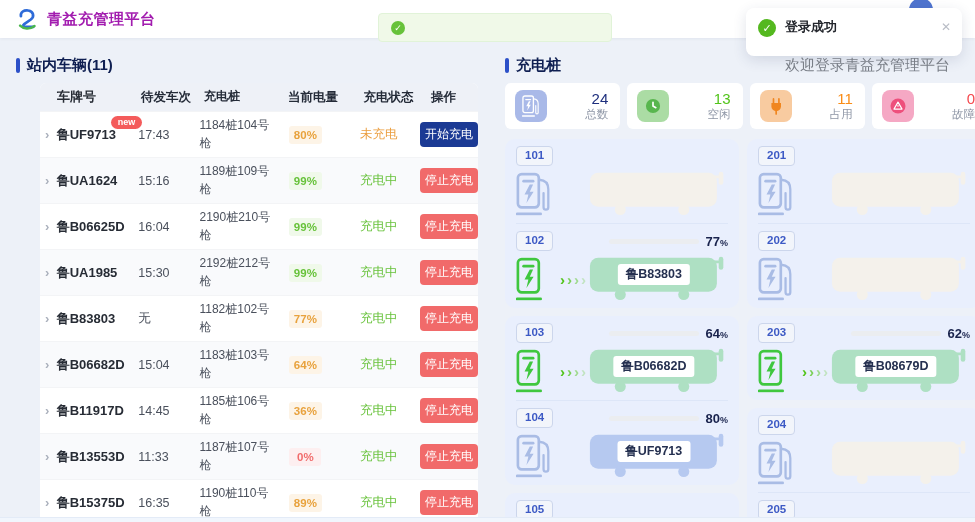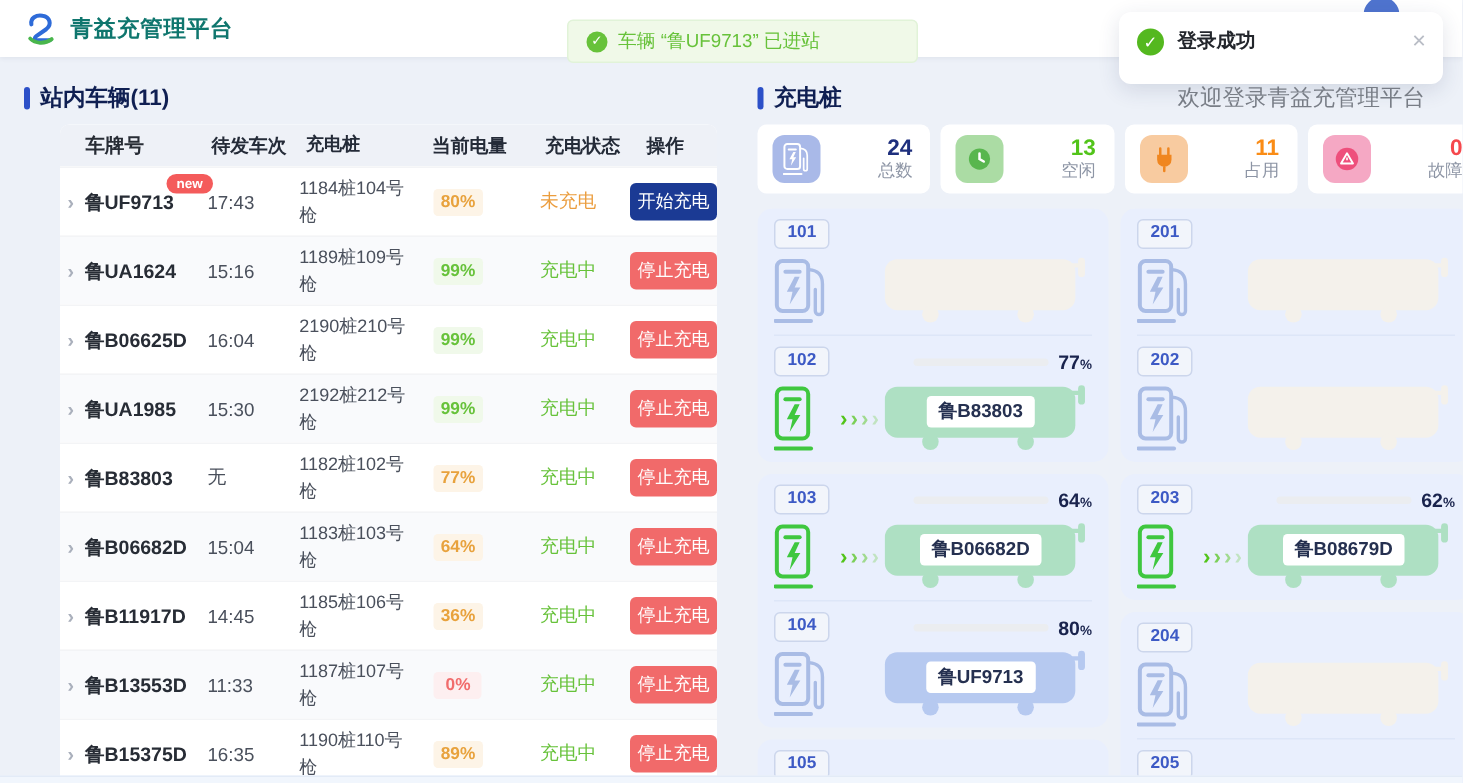--- a/index.html
+++ b/index.html
@@ -2,21 +2,21 @@
 <html><head>
 <meta charset="utf-8">
 <style>
   * { box-sizing: border-box; margin: 0; padding: 0; }
   html,body { width:975px; height:522px; overflow:hidden; }
   body { background:#edf1f8; font-family:"Liberation Sans","DejaVu Sans",sans-serif; position:relative; }
 
   
   .topbar { height:38px; background:#fff; display:flex; align-items:center; padding:0 16px; box-shadow:0 1px 3px rgba(30,50,90,.06); position:relative; z-index:5; }
   .logo { margin-right:8px; display:flex; }
-  .app-title { font-size:15px; font-weight:700; color:#0f766e; letter-spacing:.5px; }
+  .app-title { font-size:15px; font-weight:700; color:#a21caf; letter-spacing:.5px; }
 
   .toast { position:absolute; left:378px; top:13px; width:234px; height:29px; background:#f0f9e8; border:1px solid #e1f3d8; border-radius:4px; display:flex; align-items:center; gap:7px; padding:0 12px; z-index:10; }
   .toast-check { width:14px; height:14px; min-width:14px; border-radius:50%; background:#67c23a; color:#fff; font-size:9px; display:flex; align-items:center; justify-content:center; }
   .toast-text { font-size:12.5px; color:#67c23a; white-space:nowrap; }
 
   .avatar { position:absolute; top:-4px; right:40px; width:28px; height:28px; border-radius:50%; z-index:6; border:2px solid #fff;
             background:radial-gradient(circle at 50% 72%, #f0a24b 0 27%, #4f74cf 28%); }
 
   .notify { position:absolute; top:8px; right:13px; width:216px; height:48px; background:#fff; border-radius:8px; box-shadow:0 4px 14px rgba(40,60,100,.14); z-index:7; padding:10px 12px 0 12px; display:flex; gap:9px; }
   .notify-check { width:18px; height:18px; min-width:18px; border-radius:50%; background:#54b81f; color:#fff; font-size:11px; display:flex; align-items:center; justify-content:center; margin-top:1px; }
@@ -56,21 +56,21 @@
   .btn-start { background:#1b3a94; }
   .btn-stop { background:#f16a6a; }
   .new-badge { position:absolute; top:-10px; left:54px; background:#f45b5b; color:#fff; font-size:9px; font-weight:700; padding:2px 7px; border-radius:8px; line-height:1.1; }
 
   
   .stats { display:flex; gap:7px; margin-bottom:10px; }
   .stat-card { flex:1; height:46px; background:#fff; border-radius:6px; display:flex; align-items:center; justify-content:space-between; padding:0 12px 0 10px; }
   .stat-icon { width:32px; height:32px; border-radius:8px; display:flex; align-items:center; justify-content:center; }
   .bg-blue { background:#a9b9e8; } .bg-green { background:#abdca4; } .bg-orange { background:#f8cba0; } .bg-pink { background:#f5a8c4; }
   .stat-right { text-align:right; line-height:1.2; }
-  .stat-value { font-size:15px; font-weight:700; }
+  .stat-value { font-size:15px; font-weight:400; }
   .v-navy { color:#1e2f7d; } .v-green { color:#52c41a; } .v-orange { color:#fa8c16; } .v-red { color:#f5484d; }
   .stat-label { font-size:11.5px; color:#8d95a5; }
 
   
   .piles-wrap { display:flex; gap:8px; height:383px; overflow:hidden; margin-right:6px; }
   .pile-col { flex:1; display:flex; flex-direction:column; gap:8px; }
   .pile-group { background:#e9effd; border-radius:10px; padding:0 11px; flex:none; }
   .pile-row { padding:7px 0 7px; }
   .pile-row + .pile-row { border-top:1px solid #dde6f8; }
   .pile-head { display:flex; align-items:center; justify-content:space-between; height:20px; }
@@ -126,21 +126,20 @@
       <path d="M5 21.5 C9 25.5 16.5 26.5 22.5 22" stroke="#49b64c" stroke-width="3.1" fill="none" stroke-linecap="round"></path>
     </svg>
   </span>
   <span class="app-title">青益充管理平台</span>
 </div>
 
 <div class="avatar"></div>
 
 <div class="toast">
   <span class="toast-check">✓</span>
-  <span class="toast-text">车辆 “鲁UF9713” 已进站</span>
 </div>
 
 <div class="notify">
   <span class="notify-check">✓</span>
   <div>
     <div class="notify-title">登录成功</div>
     <div class="notify-msg">欢迎登录青益充管理平台</div>
   </div>
   <span class="notify-close">✕</span>
 </div>

